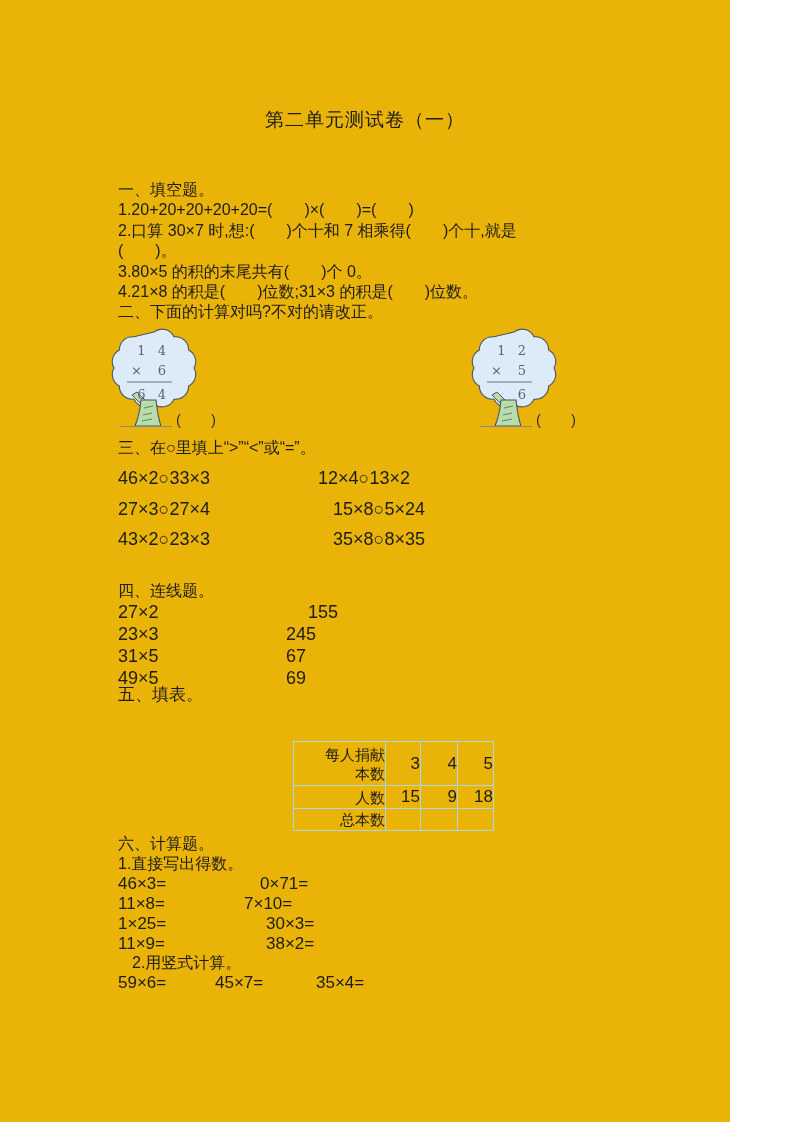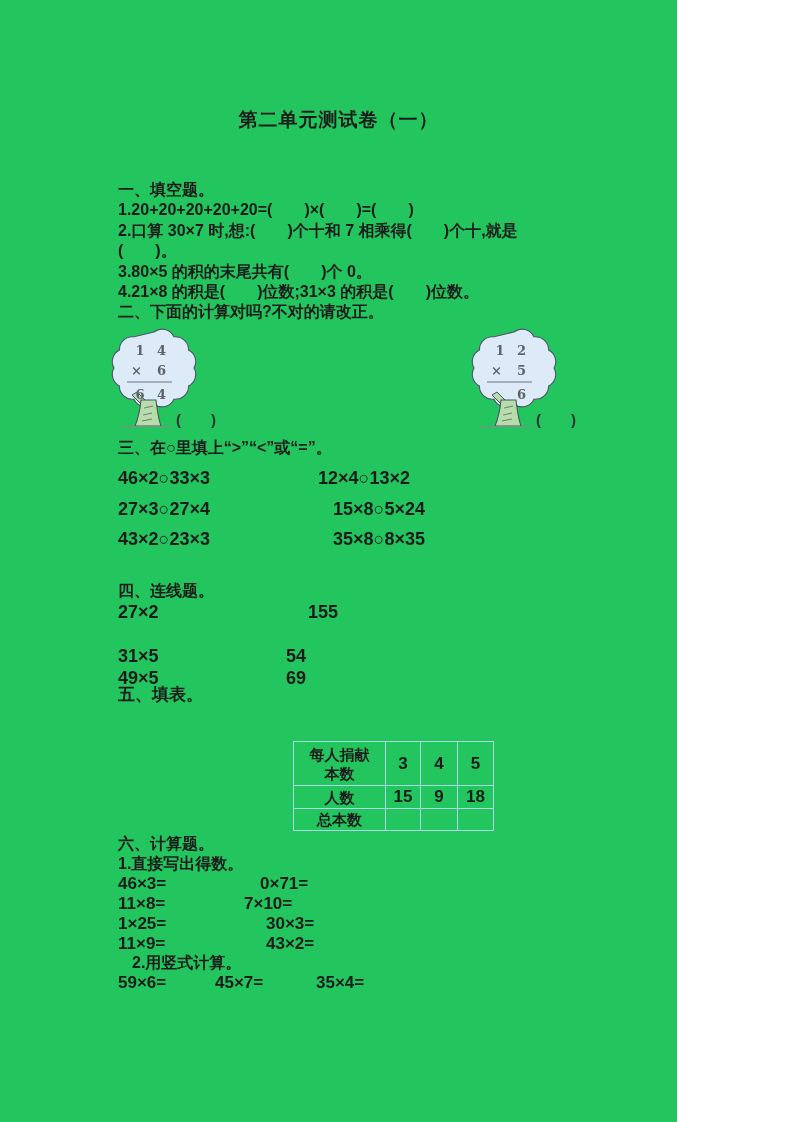--- a/index.html
+++ b/index.html
@@ -1,17 +1,17 @@
 <!DOCTYPE html>
 <html><head>
 <meta charset="utf-8">
 <style>
   html,body{margin:0;padding:0;background:#ffffff;}
-  .page{position:relative;width:677px;height:1122px;background:#22c55e;overflow:hidden;
-        font-family:"Liberation Sans","DejaVu Sans",sans-serif;color:#1c1c1c;font-weight:bold;}
+  .page{position:relative;width:730px;height:1122px;background:#eab308;overflow:hidden;
+        font-family:"Liberation Sans","DejaVu Sans",sans-serif;color:#1c1c1c;}
   .abs{position:absolute;}
 
   
   #page-title{top:107px;left:0;width:100%;text-align:center;font-size:19px;letter-spacing:1px;
               font-family:"Liberation Serif","DejaVu Serif",serif;}
 
   
   #fill-block{left:118px;top:180px;font-size:16px;line-height:20.4px;white-space:nowrap;}
 
   
@@ -33,21 +33,21 @@
   .match-row{left:118px;font-size:18px;white-space:nowrap;}
   #match-row-1{top:602px;} #match-row-2{top:624px;} #match-row-3{top:646px;} #match-row-4{top:668px;}
   .match-row .l{display:inline-block;width:168px;}
   #match-row-1 .r{margin-left:22px;}
 
   
   #table-heading{left:118px;top:683px;font-size:17px;white-space:nowrap;}
   #table-title{top:700px;left:0;width:100%;text-align:center;font-size:17px;letter-spacing:2px;
                font-family:"Liberation Serif","DejaVu Serif",serif;}
   #stat-table{left:293px;top:741px;border-collapse:collapse;table-layout:fixed;}
-  #stat-table td{border:1px solid #a9d8e4;text-align:center;vertical-align:middle;padding:0;overflow:hidden;}
+  #stat-table td{border:1px solid #a9d8e4;text-align:right;vertical-align:middle;padding:0;overflow:hidden;}
   .cell-label{font-size:15px;line-height:19px;}
   .cell-num{font-size:17px;}
   .r1{height:44px;} .r2{height:23px;} .r3{height:22px;}
 
   
   #calc-heading{left:118px;top:834px;font-size:16px;white-space:nowrap;}
   #calc-sub1{left:118px;top:854px;font-size:16px;white-space:nowrap;}
   .oral-row{left:118px;font-size:17px;white-space:nowrap;}
   #oral-row-1{top:874px;} #oral-row-2{top:894px;} #oral-row-3{top:914px;} #oral-row-4{top:934px;}
   .oral-row .l{display:inline-block;}
@@ -116,22 +116,25 @@
     <span class="l">27×3○27×4</span><span class="r">15×8○5×24</span>
   </div>
   <div class="abs cmp-row cmp-indent" id="cmp-row-3">
     <span class="l">43×2○23×3</span><span class="r">35×8○8×35</span>
   </div>
 
   <div class="abs" id="match-heading">四、连线题。</div>
   <div class="abs match-row" id="match-row-1">
     <span class="l">27×2</span><span class="r">155</span>
   </div>
+  <div class="abs match-row" id="match-row-2">
+    <span class="l">23×3</span><span class="r">245</span>
+  </div>
   <div class="abs match-row" id="match-row-3">
-    <span class="l">31×5</span><span class="r">54</span>
+    <span class="l">31×5</span><span class="r">67</span>
   </div>
   <div class="abs match-row" id="match-row-4">
     <span class="l">49×5</span><span class="r">69</span>
   </div>
 
   <div class="abs" id="table-heading">五、填表。</div>
   <table class="abs" id="stat-table">
     <colgroup>
       <col style="width:92px">
         <col style="width:35px">
@@ -168,20 +171,20 @@
   <div class="abs oral-row" id="oral-row-1">
     <span class="l">46×3=</span><span class="r">0×71=</span>
   </div>
   <div class="abs oral-row" id="oral-row-2">
     <span class="l">11×8=</span><span class="r">7×10=</span>
   </div>
   <div class="abs oral-row" id="oral-row-3">
     <span class="l">1×25=</span><span class="r">30×3=</span>
   </div>
   <div class="abs oral-row" id="oral-row-4">
-    <span class="l">11×9=</span><span class="r">43×2=</span>
+    <span class="l">11×9=</span><span class="r">38×2=</span>
   </div>
   <div class="abs" id="calc-sub2">2.用竖式计算。</div>
   <div class="abs" id="vert-row">
     <span class="v1">59×6=</span><span class="v2">45×7=</span><span class="v3">35×4=</span>
   </div>
 
 </div>
 
 </body></html>

